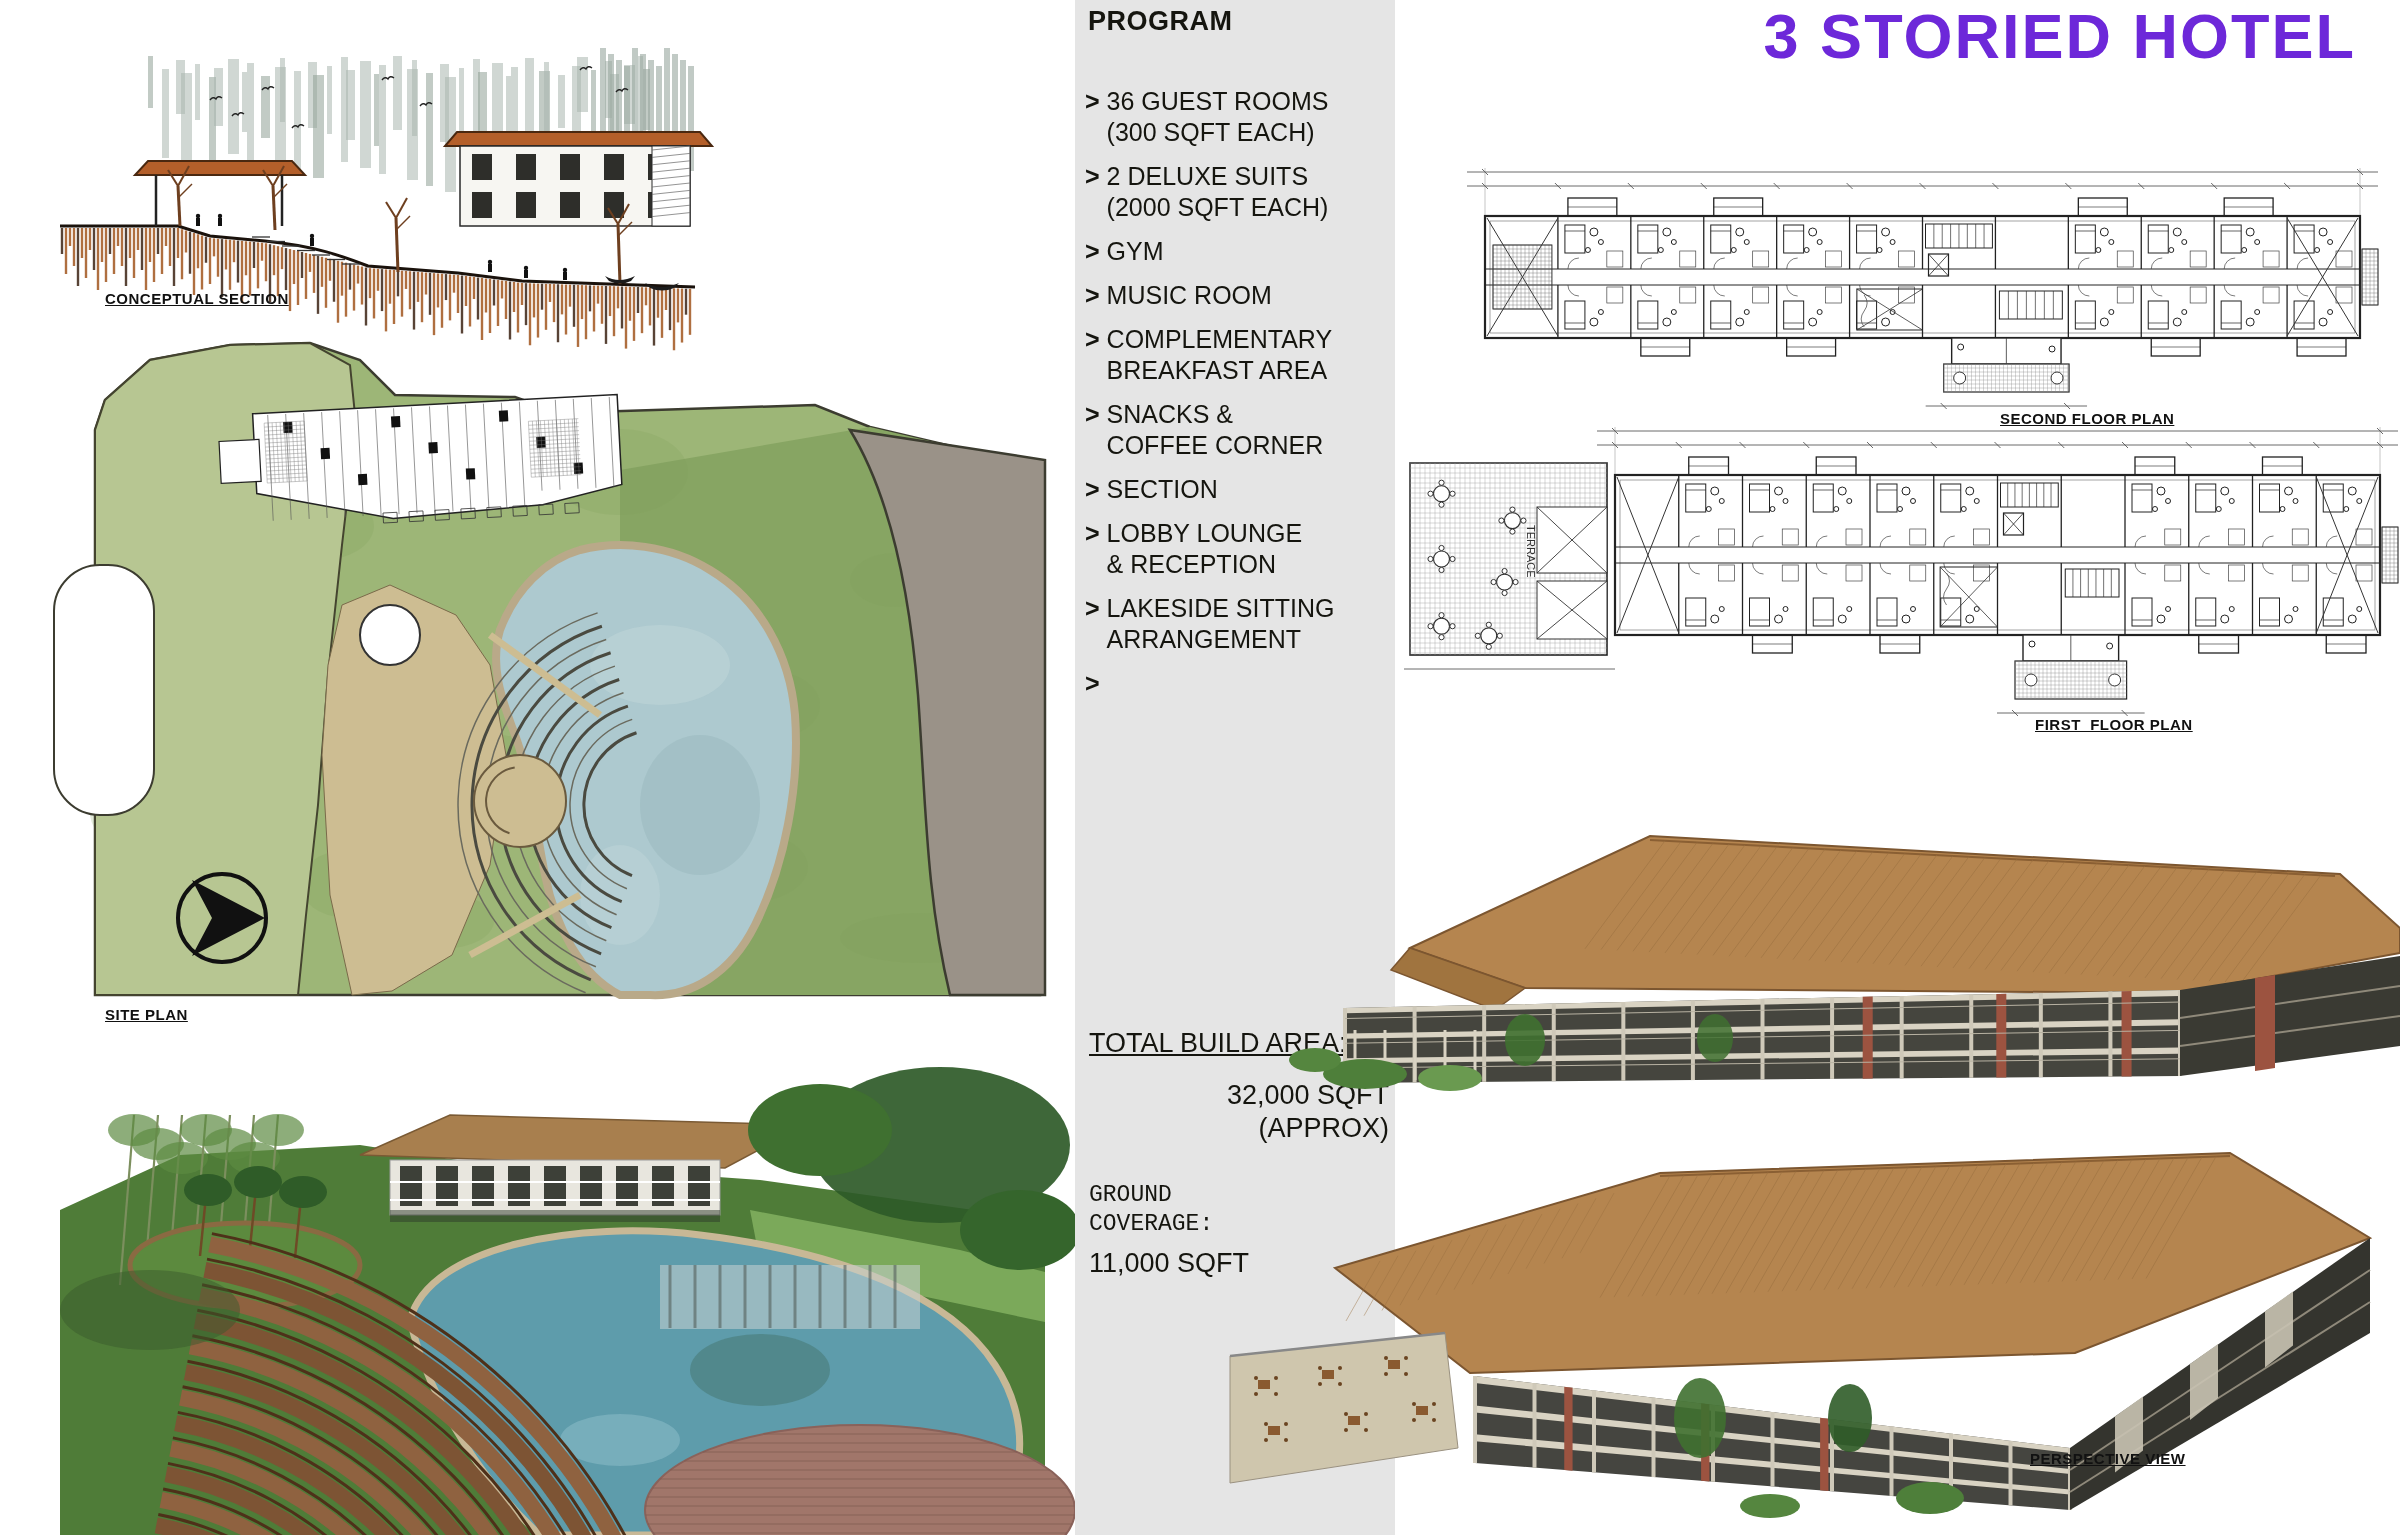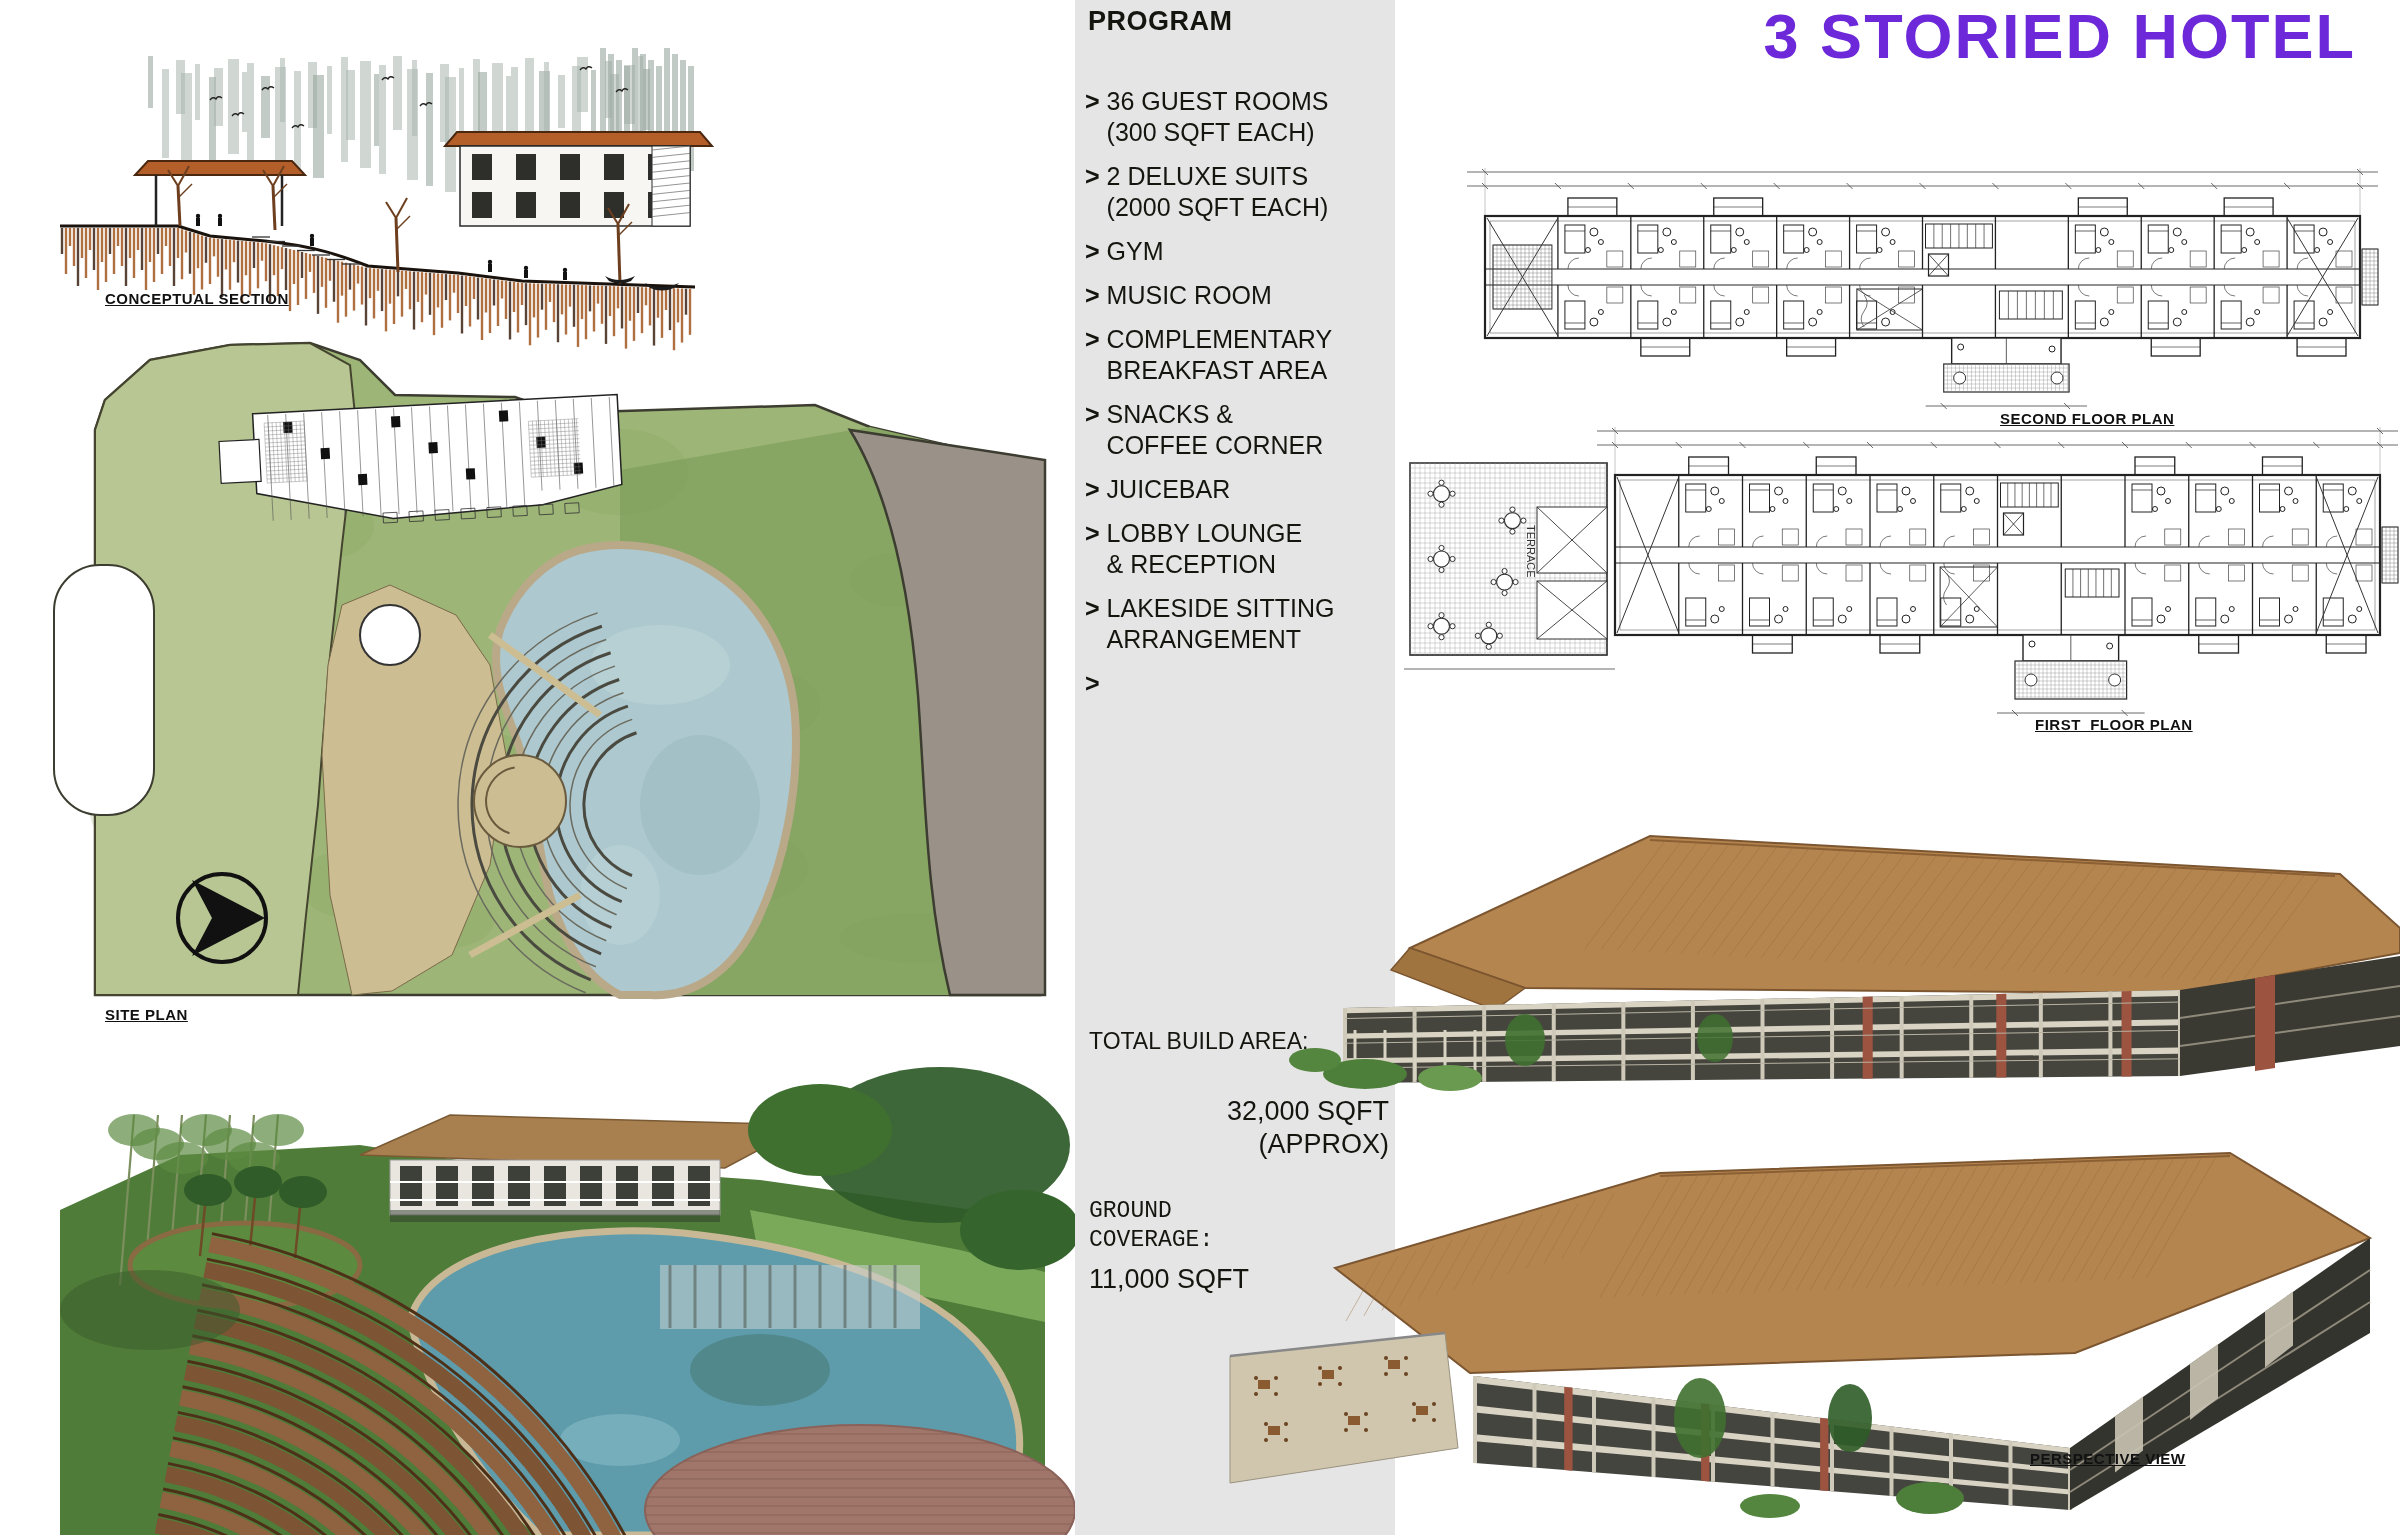--- a/index.html
+++ b/index.html
@@ -6,21 +6,21 @@
   body{font-family:"Liberation Sans", sans-serif;color:#15150f;}
   .board{position:relative;width:2400px;height:1535px;background:#ffffff;overflow:hidden;}
   .label{position:absolute;font-weight:bold;font-size:15px;letter-spacing:.5px;white-space:pre;color:#111;text-decoration:underline;}
   .title{position:absolute;top:0px;right:44px;font-weight:bold;font-size:63px;letter-spacing:2px;color:#6d28d9;white-space:pre;}
   .program-panel{position:absolute;left:1075px;top:0;width:320px;height:1535px;background:#e5e5e5;}
   .program-heading{position:absolute;top:6px;left:13px;font-weight:bold;font-size:27px;letter-spacing:.5px;}
   #program-list{position:absolute;top:86px;left:10px;right:4px;}
   .prog-item{display:flex;gap:7px;margin-bottom:13px;font-size:25px;line-height:31px;}
   .prog-item .bullet{font-weight:bold;}
   .area-summary{position:absolute;left:14px;top:1028px;right:6px;}
-  .as-heading{font-size:23px;margin-bottom:40px;}
+  .as-heading{font-size:27px;margin-bottom:20px;text-decoration:underline;}
   .as-value{font-size:27px;line-height:33px;text-align:right;}
   .as-sub{font-size:23px;line-height:29px;margin-top:36px;font-family:Liberation Mono, monospace;}
   .as-sub-value{font-size:27px;line-height:33px;margin-top:8px;}
   svg{position:absolute;overflow:visible;}
 </style>
 </head>
 <body>
 
 <div class="board">
 
@@ -597,21 +597,21 @@
         <div class="prog-item">
           <span class="bullet">&gt;</span>
           <div>
             <div>SNACKS &amp;</div>
             <div>COFFEE CORNER</div>
           </div>
         </div>
         <div class="prog-item">
           <span class="bullet">&gt;</span>
           <div>
-            <div>JUICEBAR</div>
+            <div>SECTION</div>
           </div>
         </div>
         <div class="prog-item">
           <span class="bullet">&gt;</span>
           <div>
             <div>LOBBY LOUNGE</div>
             <div>&amp; RECEPTION</div>
           </div>
         </div>
         <div class="prog-item">

